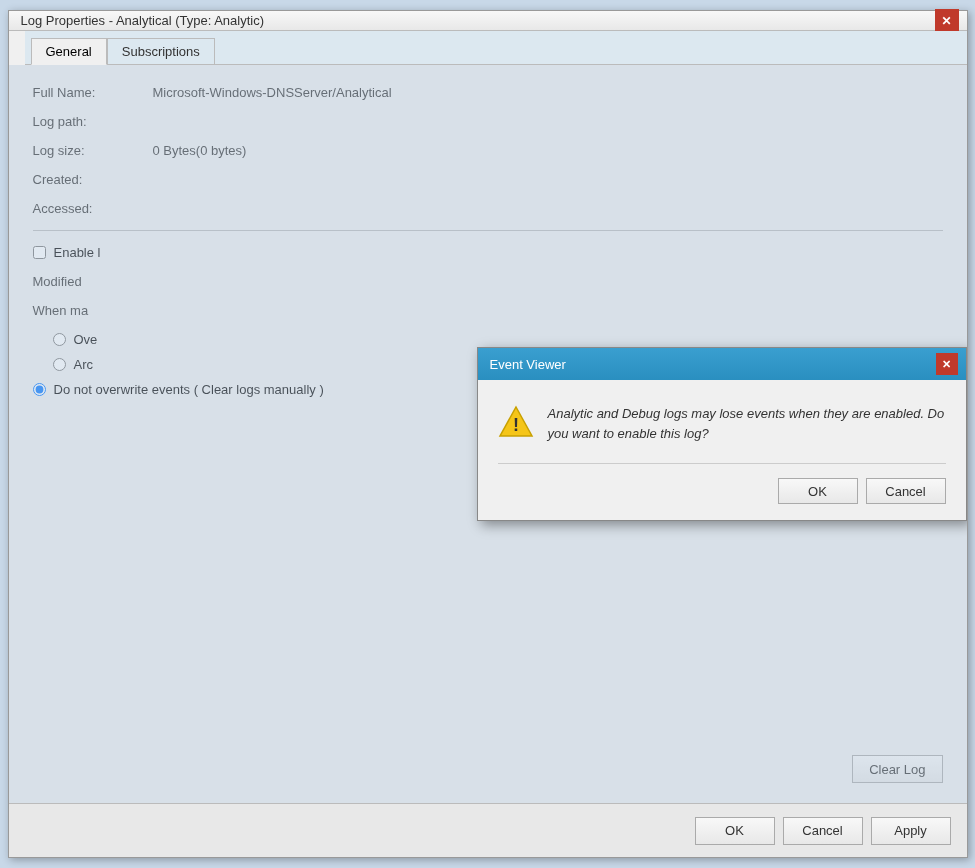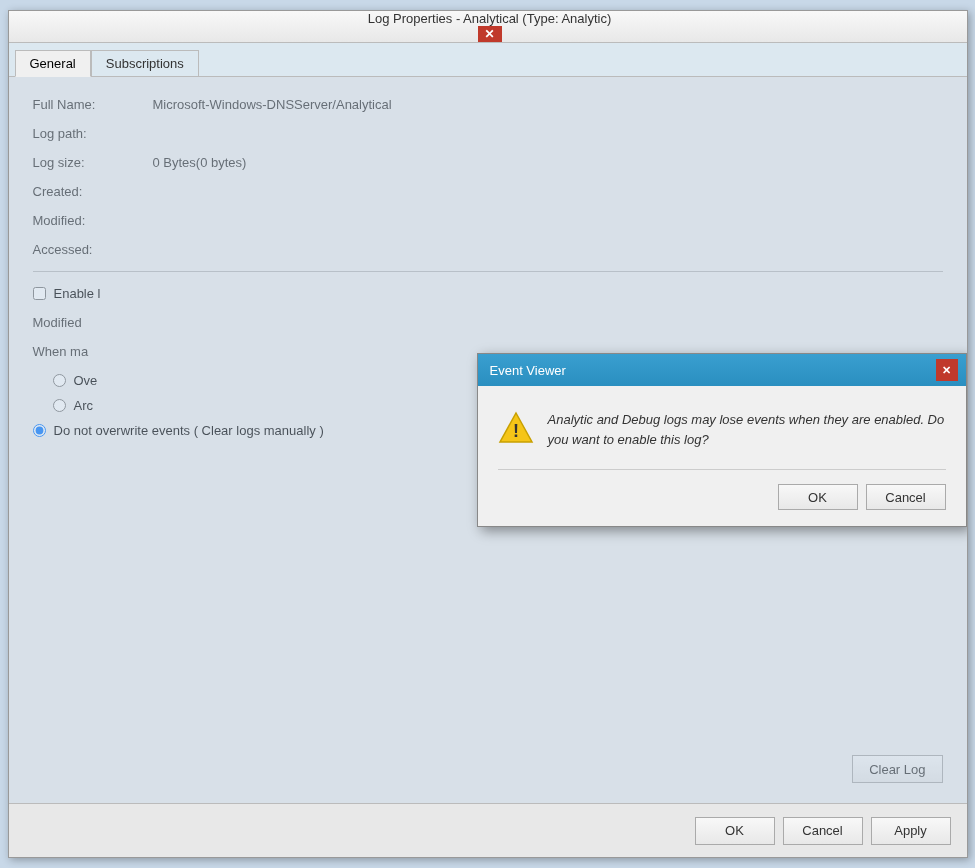--- a/index.html
+++ b/index.html
@@ -24,27 +24,26 @@
       display: flex;
       flex-direction: column;
       position: relative;
       box-shadow: 2px 2px 8px rgba(0,0,0,0.3);
     }
 
     
     .title-bar {
       background: linear-gradient(to bottom, #f8f8f8, #e8e8e8);
       border-bottom: 1px solid #bbb;
-      height: 32px;
+      height: 20px;
       display: flex;
       align-items: center;
       justify-content: space-between;
       padding: 0 8px 0 12px;
       flex-shrink: 0;
-      flex-direction: column;
     }
     .title-bar-text {
       font-size: 13px;
       color: #333;
       font-weight: normal;
     }
     .title-bar-close {
       width: 24px;
       height: 24px;
       background: #c0392b;
@@ -58,20 +57,21 @@
       font-weight: bold;
     }
 
     
     .tabs-container {
       display: flex;
       padding: 6px 0 0 6px;
       background: #dce8f0;
       border-bottom: 1px solid #bbb;
       flex-shrink: 0;
+      margin-left: 16px;
     }
     .tab {
       padding: 5px 14px;
       border: 1px solid #bbb;
       cursor: pointer;
       font-size: 13px;
       background: #f5f5f5;
       position: relative;
       bottom: -1px;
       color: #333;
@@ -312,24 +312,20 @@
     <div class="form-row">
       <span class="form-label">Log size:</span>
       <span class="form-value">0 Bytes(0 bytes)</span>
     </div>
 
     <div class="form-row">
       <span class="form-label">Created:</span>
       <span class="form-value"></span>
     </div>
 
-    <div class="form-row">
-      <span class="form-label">Modified:</span>
-      <span class="form-value"></span>
-    </div>
 
     <div class="form-row">
       <span class="form-label">Accessed:</span>
       <span class="form-value"></span>
     </div>
 
     <div class="section-divider"></div>
 
     <div class="checkbox-row">
       <input type="checkbox" id="enable-log" style="">

